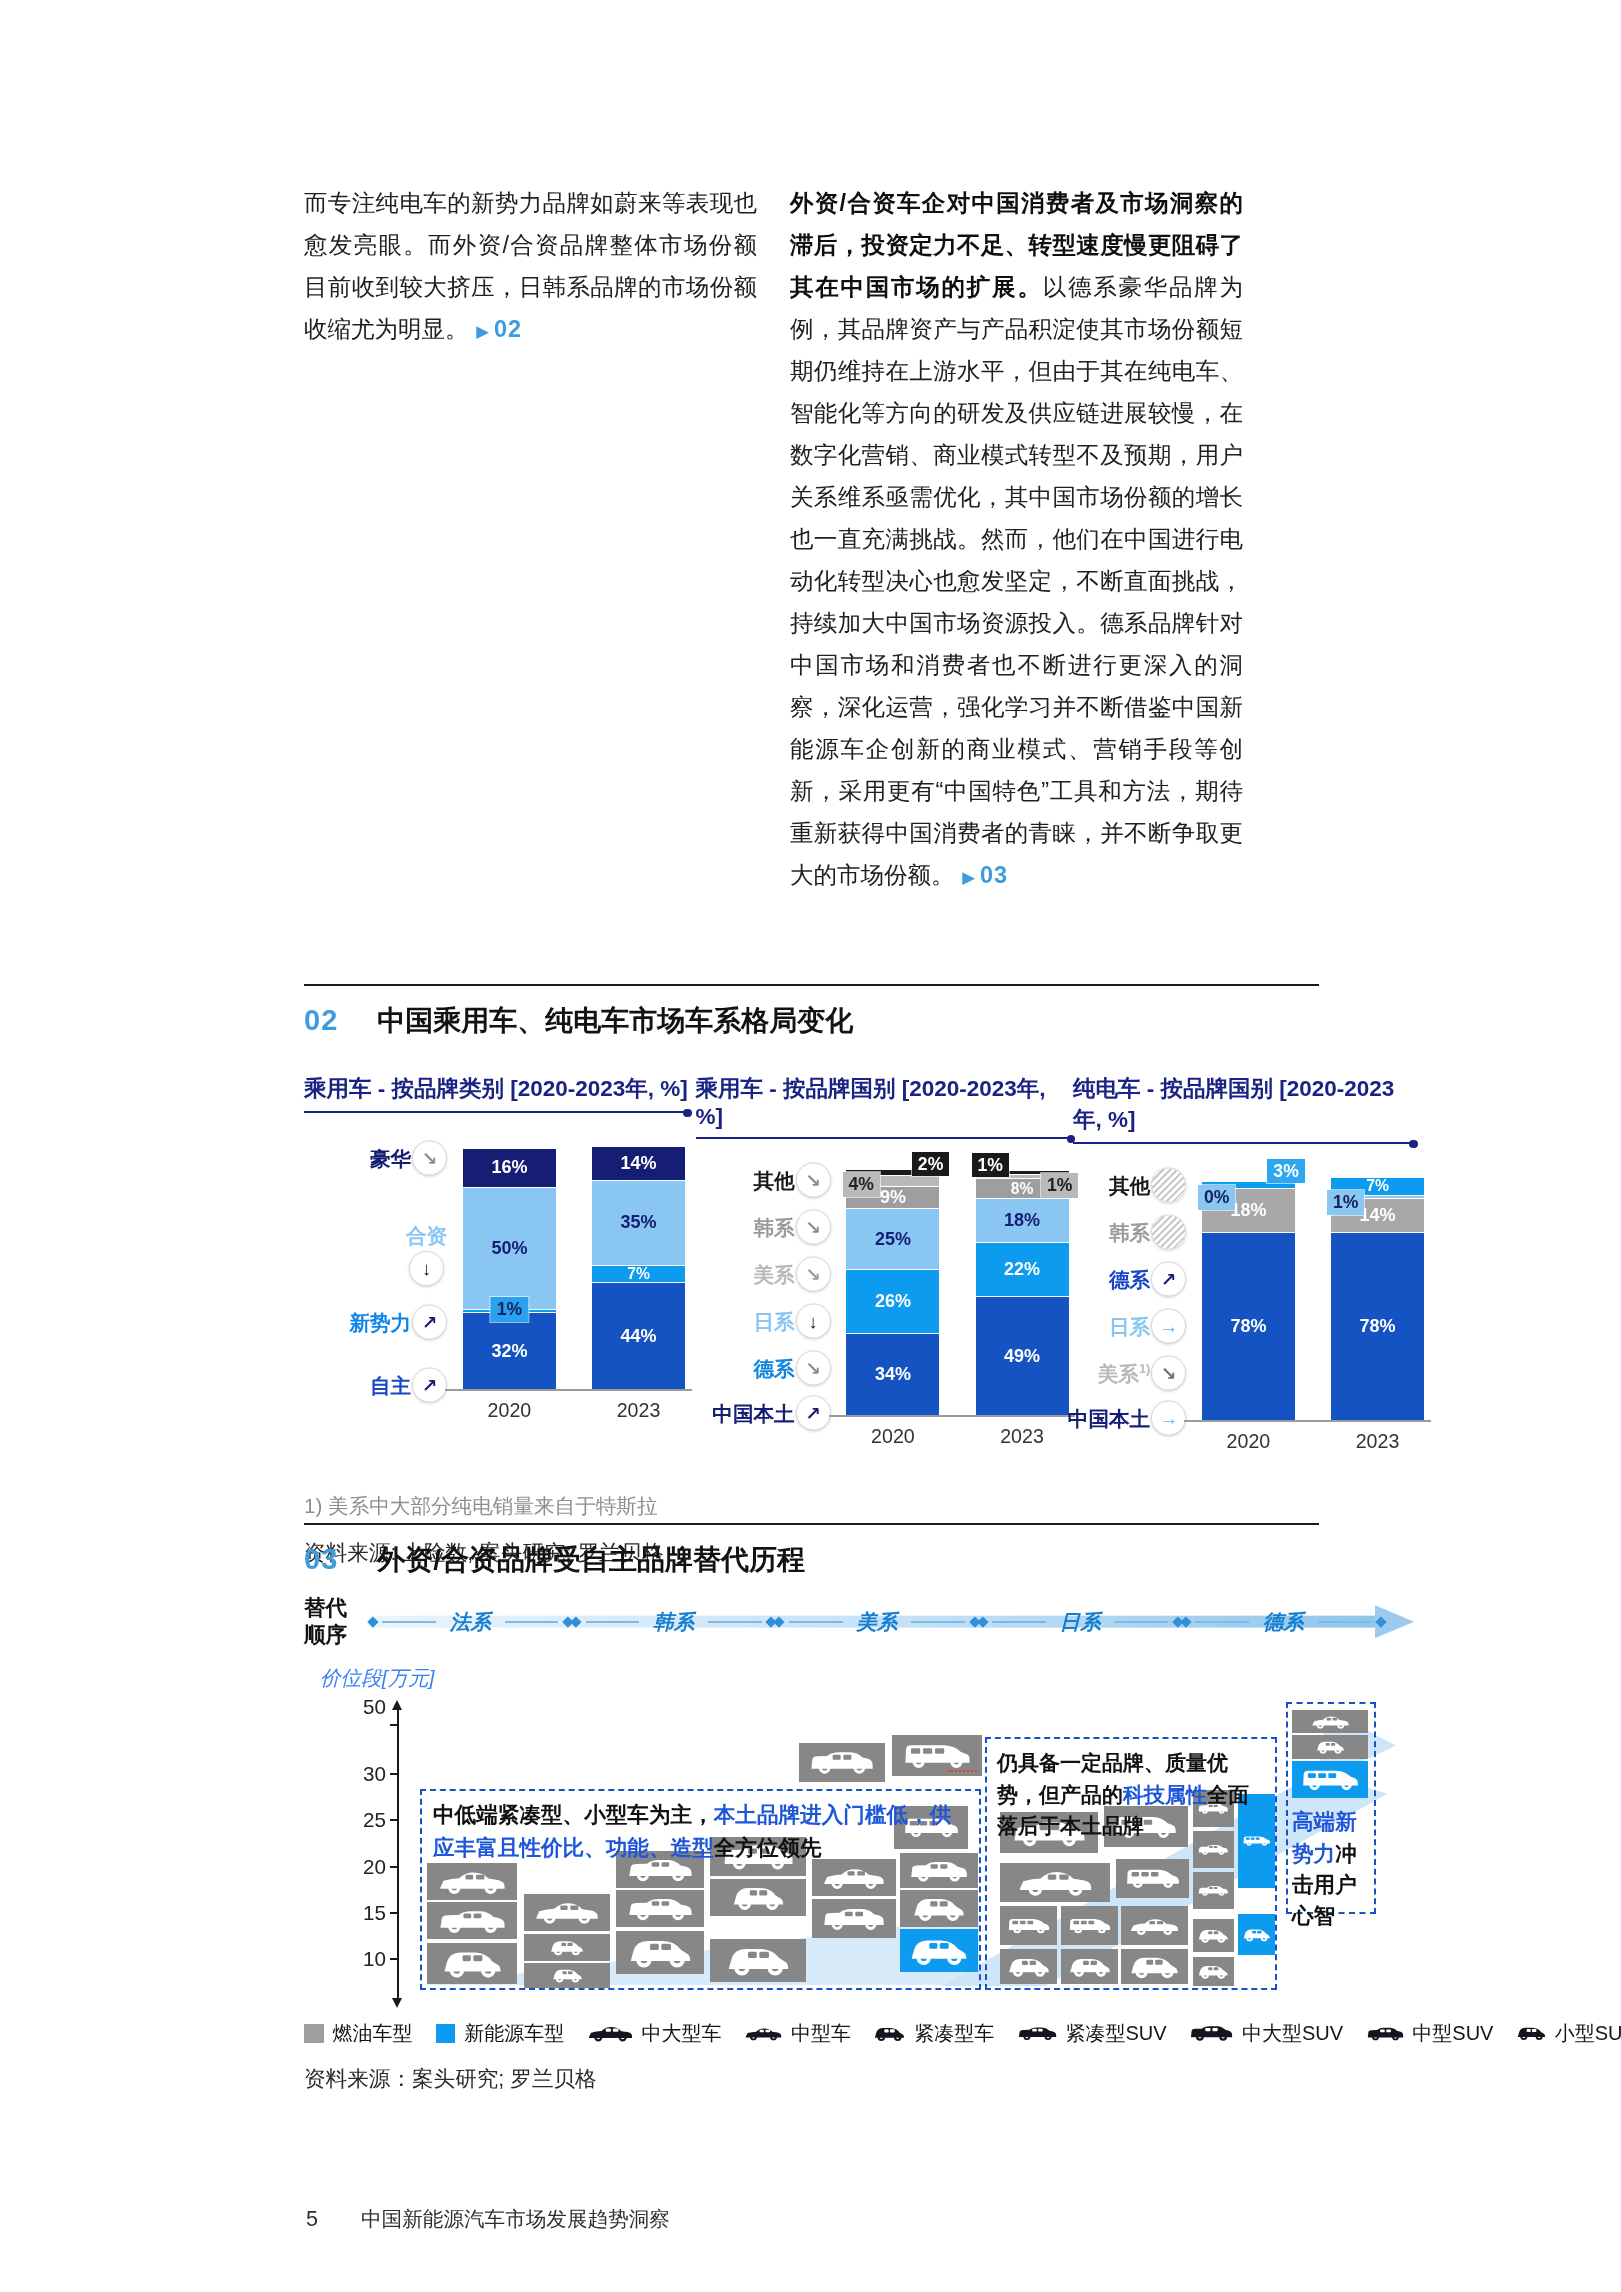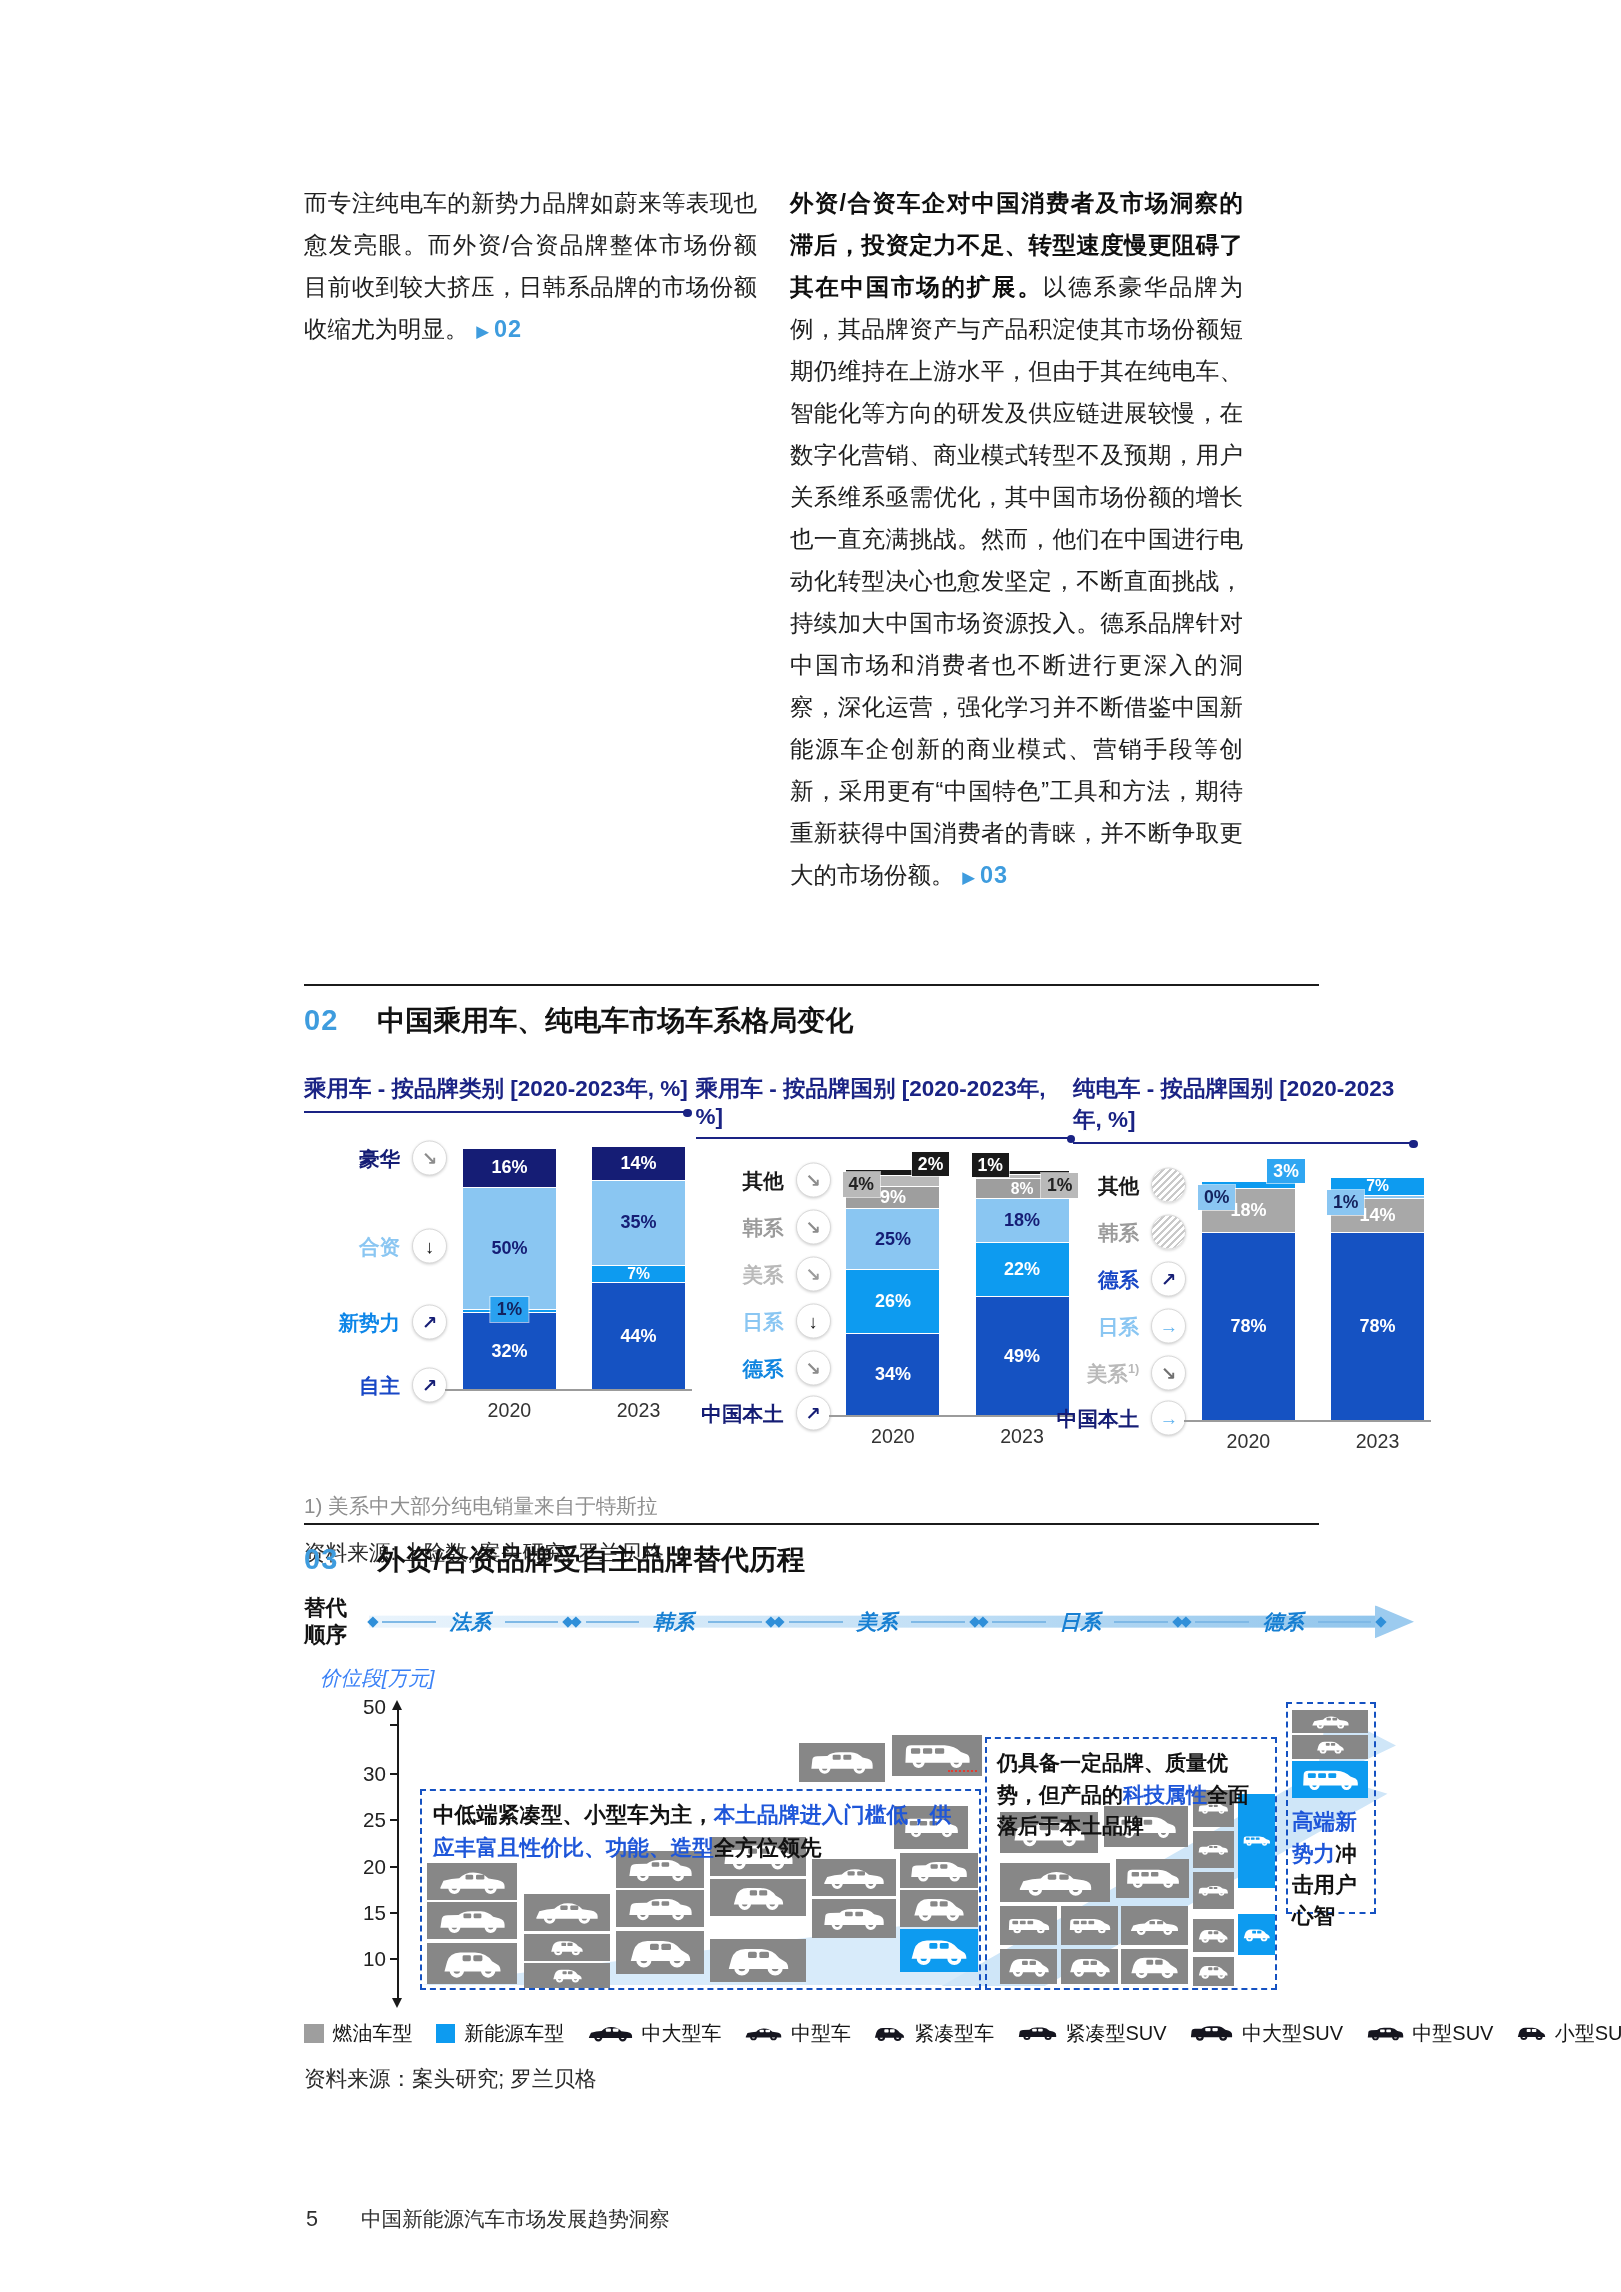--- a/index.html
+++ b/index.html
@@ -25,21 +25,21 @@
   .footnote{margin-top:29px;font-size:20.6px;color:#8E8E8E;}
   .source{margin-top:17.6px;font-size:21.6px;color:#2a2a2a;}
   
   .charts-row{margin-top:33px;display:flex;justify-content:space-between;}
   .bc1{width:390px;}.bc2{width:376px;}.bc3{width:341px;}
   .bc-subtitle{position:relative;display:inline-block;font-size:22.5px;font-weight:700;color:#1A2384;
                padding-bottom:7.8px;border-bottom:2.9px solid #1A2384;}
   .bc-subtitle::after{content:"";position:absolute;right:-3.9px;bottom:-5.9px;width:8.8px;height:8.8px;border-radius:50%;background:#1A2384;}
   .bc-row{margin-top:29px;display:flex;}
   .bc-legend{position:relative;height:247px;flex:0 0 auto;}
-  .lg-item{position:absolute;right:11.8px;transform:translateY(-50%);display:flex;align-items:center;gap:12px;white-space:nowrap;}
+  .lg-item{position:absolute;right:11.8px;transform:translateY(-50%);display:flex;align-items:center;gap:1px;white-space:nowrap;}
   .lg-label{font-size:20.6px;font-weight:700;}
   .lg-label sup{font-size:12.7px;}
   .lg-circle{width:33px;height:33px;border-radius:50%;background:#fff;border:1.5px solid #d9d9d9;
              box-shadow:0 1px 2.9px rgba(0,0,0,.18);display:flex;align-items:center;justify-content:center;
              font-size:18.6px;font-weight:700;}
   .lg-hatch{background:repeating-linear-gradient(135deg,#ffffff 0 2.9px,#c9c9c9 2.9px 4.9px);}
   .bc-bars{position:relative;width:229px;height:290px;flex:0 0 auto;}
   .bc-axis{position:absolute;top:247px;left:-13.7px;right:-3.9px;height:2px;background:#9B9B9B;}
   .bc-col{position:absolute;top:0;width:93px;height:247px;}
   .bc-col.c0{left:3.9px;}.bc-col.c1{left:133px;}
@@ -114,21 +114,21 @@
       <span class="ex-num">02</span>
       <h2 class="ex-title">中国乘用车、纯电车市场车系格局变化</h2>
     </div>
     <div class="charts-row">
         <div class="bc-block bc1"><div class="bc-subtitle">乘用车 - 按品牌类别 [2020-2023年, %]</div><div class="bc-row">
             <div class="bc-legend" style="width: 155px;">
               <div class="lg-item" style="top: 15.7px;">
                 <span class="lg-label" style="color: rgb(21, 29, 117);">豪华</span>
                 <span class="lg-circle" style="color: rgb(140, 140, 140);">↘</span>
               </div>
-              <div class="lg-item" style="top: 104px;">
+              <div class="lg-item" style="top: 112px; flex-direction: column;">
                 <span class="lg-label" style="color: rgb(138, 198, 242);">合资</span>
                 <span class="lg-circle" style="color: rgb(17, 17, 17);">↓</span>
               </div>
               <div class="lg-item" style="top: 180px;">
                 <span class="lg-label" style="color: rgb(13, 134, 232);">新势力</span>
                 <span class="lg-circle" style="color: rgb(21, 29, 117);">↗</span>
               </div>
               <div class="lg-item" style="top: 243px;">
                 <span class="lg-label" style="color: rgb(24, 71, 198);">自主</span>
                 <span class="lg-circle" style="color: rgb(21, 29, 117);">↗</span>

